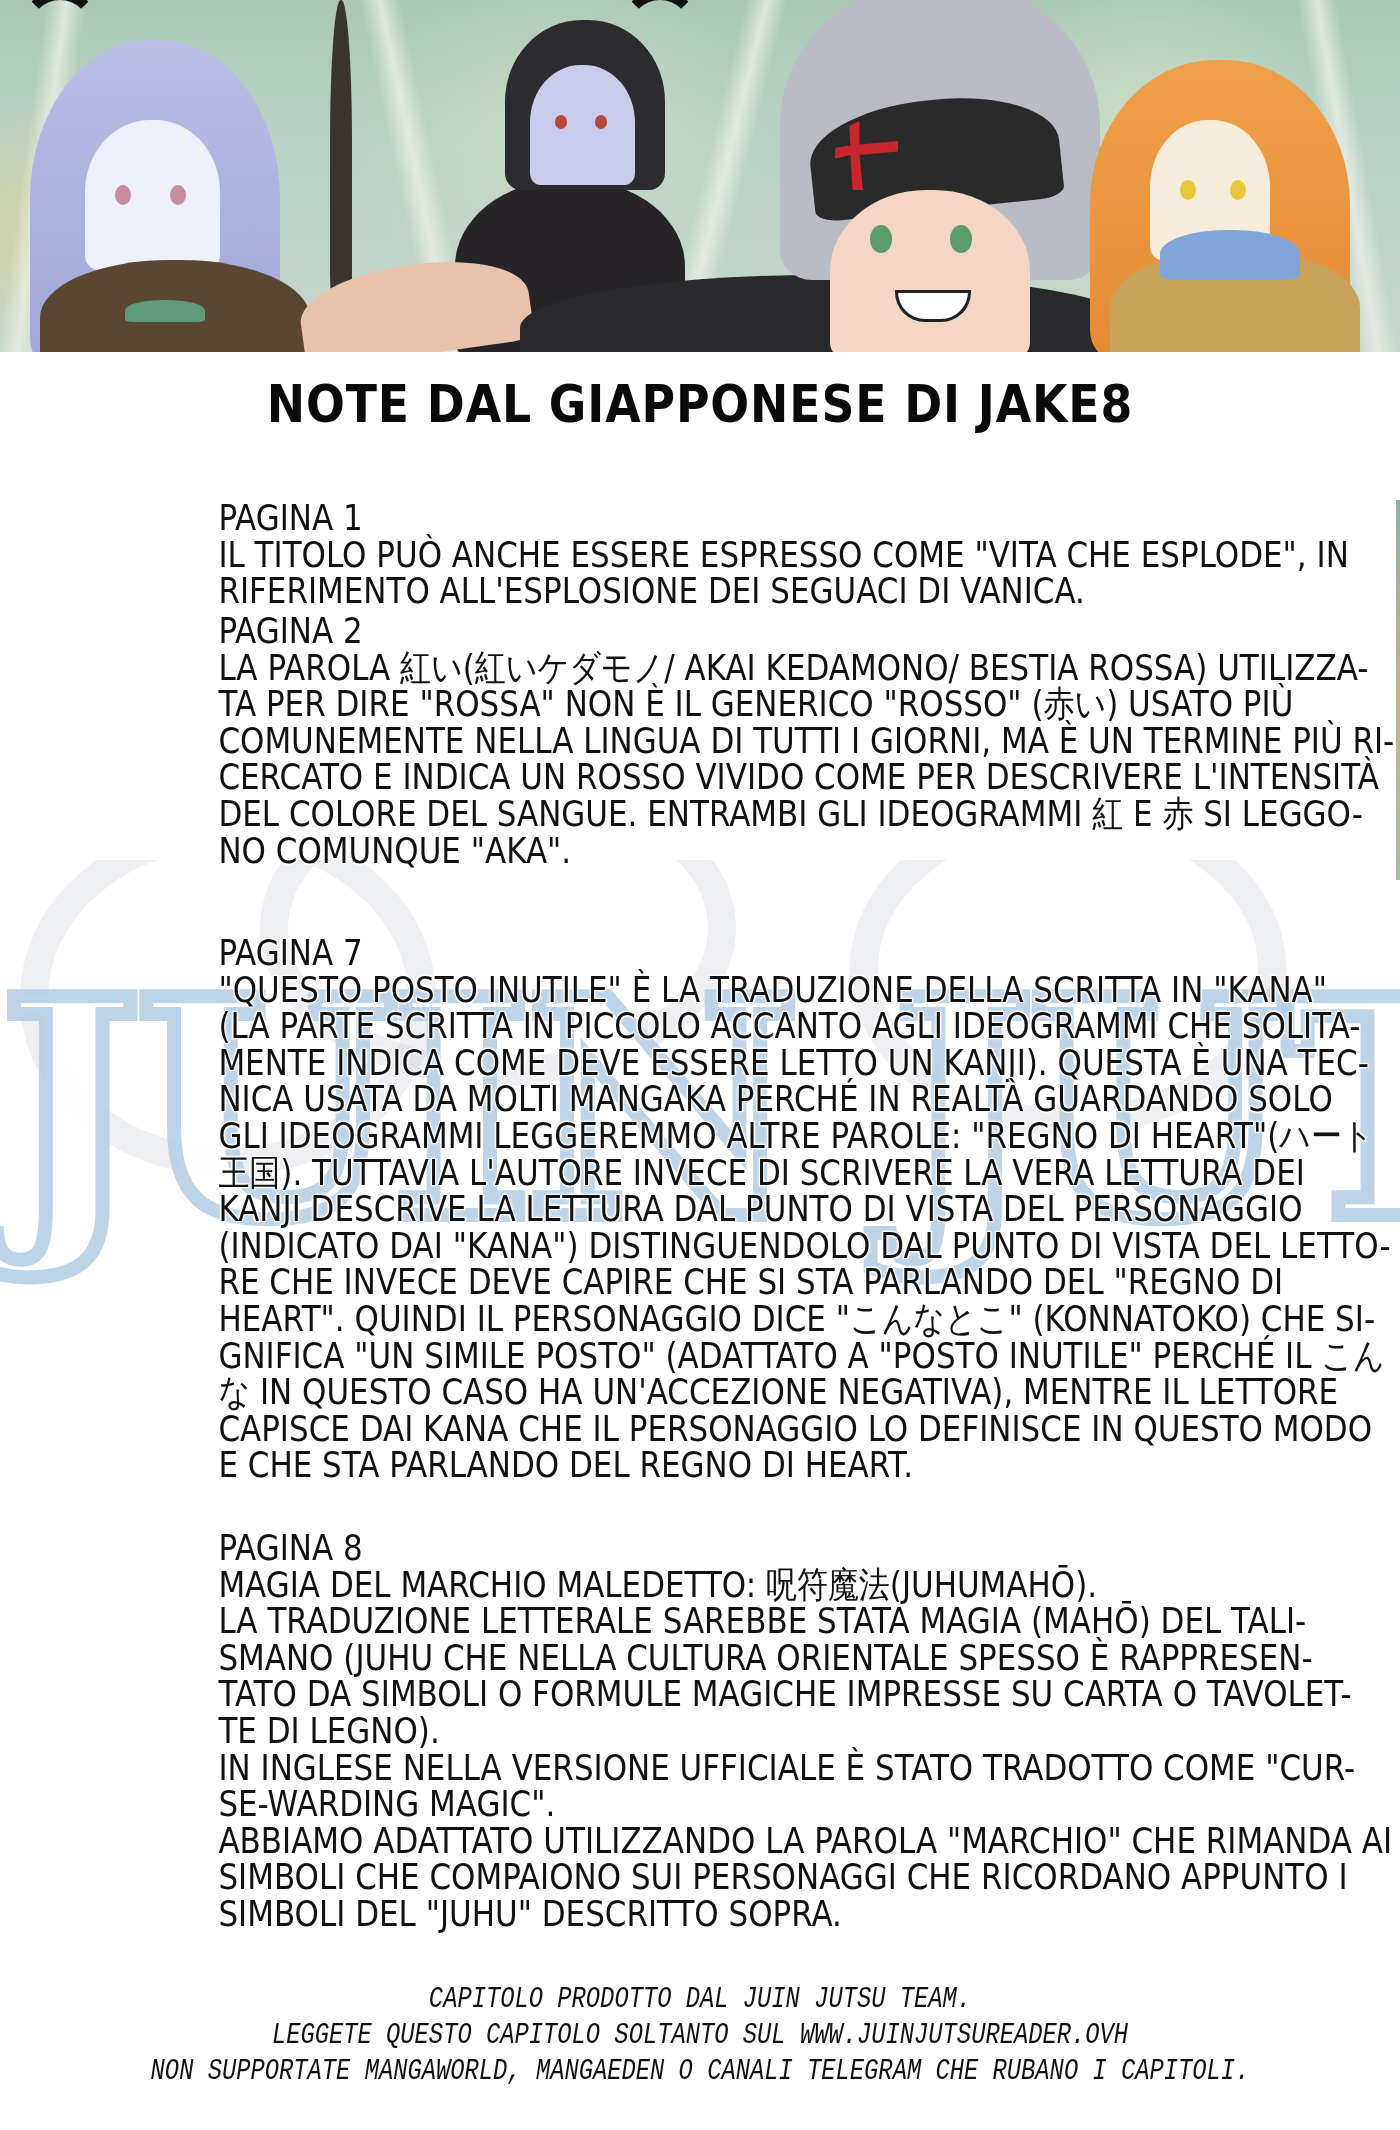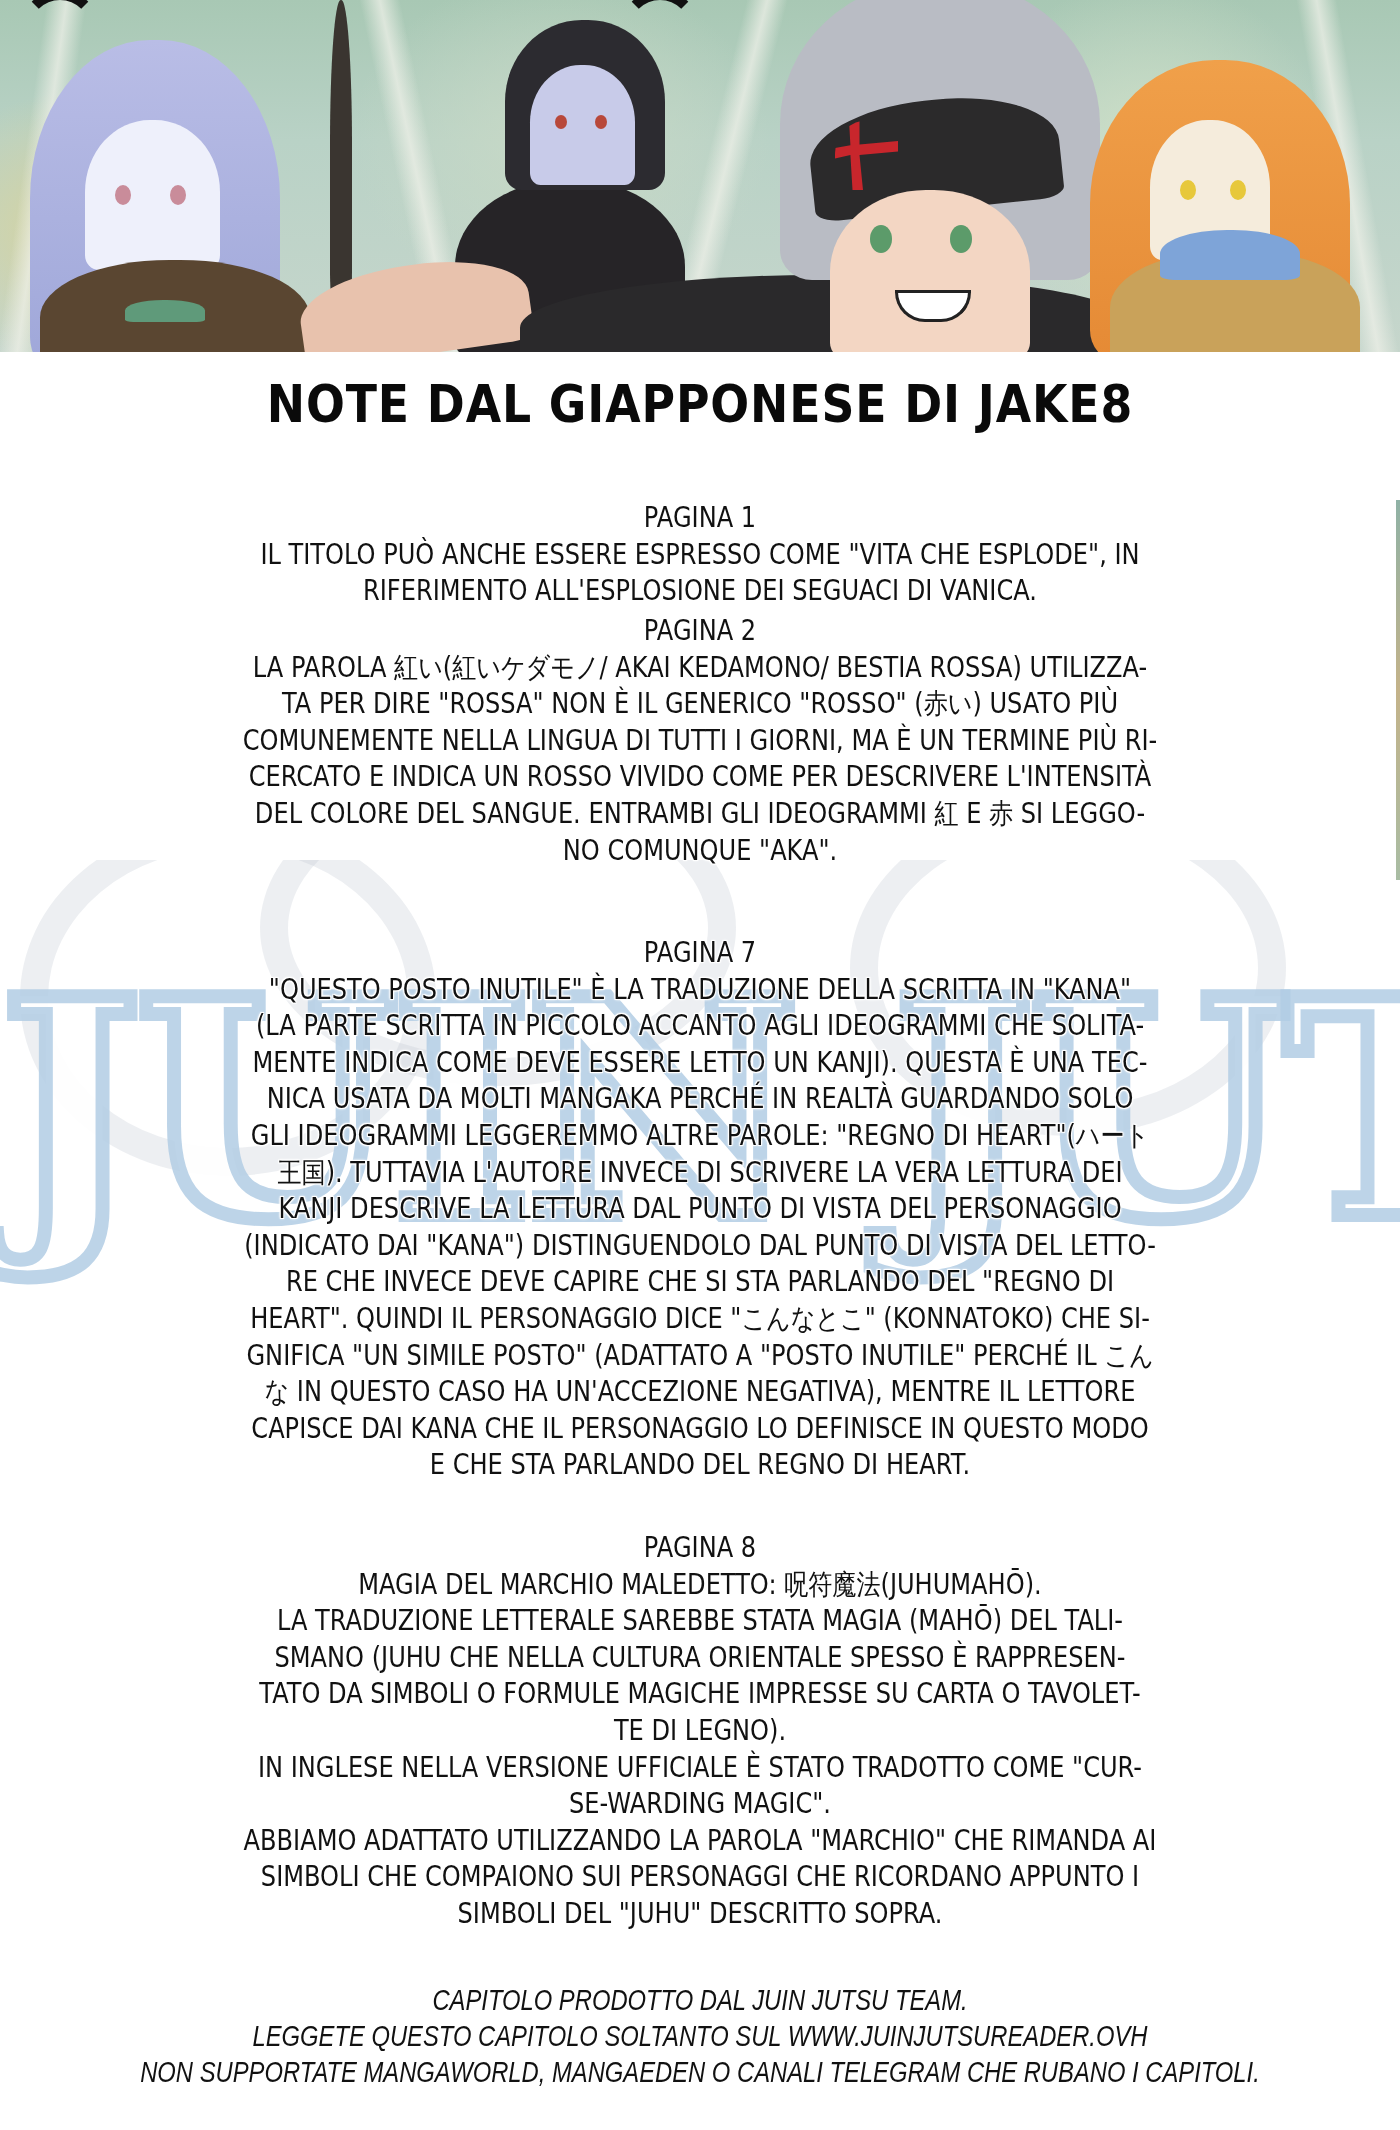--- a/index.html
+++ b/index.html
@@ -121,23 +121,23 @@
     font-size: 52px;
     letter-spacing: 1px;
     transform: scaleX(0.88);
     color: #0a0a0a;
     text-transform: uppercase;
   }
   .note {
     position: absolute;
     left: 140px;
     width: 1120px;
-    text-align: center;
+    text-align: left;
     font-family: "DejaVu Sans", sans-serif;
-    font-size: 28px;
+    font-size: 36px;
     line-height: 36.6px;
     color: #111;
     text-transform: uppercase;
     text-shadow:
       0 0 3px #fff, 0 0 3px #fff, 0 0 4px #fff,
       1px 1px 0 #fff, -1px -1px 0 #fff, 1px -1px 0 #fff, -1px 1px 0 #fff;
   }
   .note .heading,
   .note .line {
     display: block;
@@ -145,21 +145,21 @@
     transform-origin: center;
   }
   .note .line { transform: scaleX(0.86); }
   .note .heading { transform: scaleX(0.86); }
 
   .footer {
     position: absolute;
     left: 0; top: 1982px;
     width: 1400px;
     text-align: center;
-    font-family: Liberation Sans, sans-serif;
+    font-family: Liberation Mono, monospace;
     font-style: italic;
     font-size: 29px;
     line-height: 36px;
     color: #111;
     text-transform: uppercase;
   }
   .footer .line {
     display: block;
     white-space: nowrap;
     transform: scaleX(0.82);

